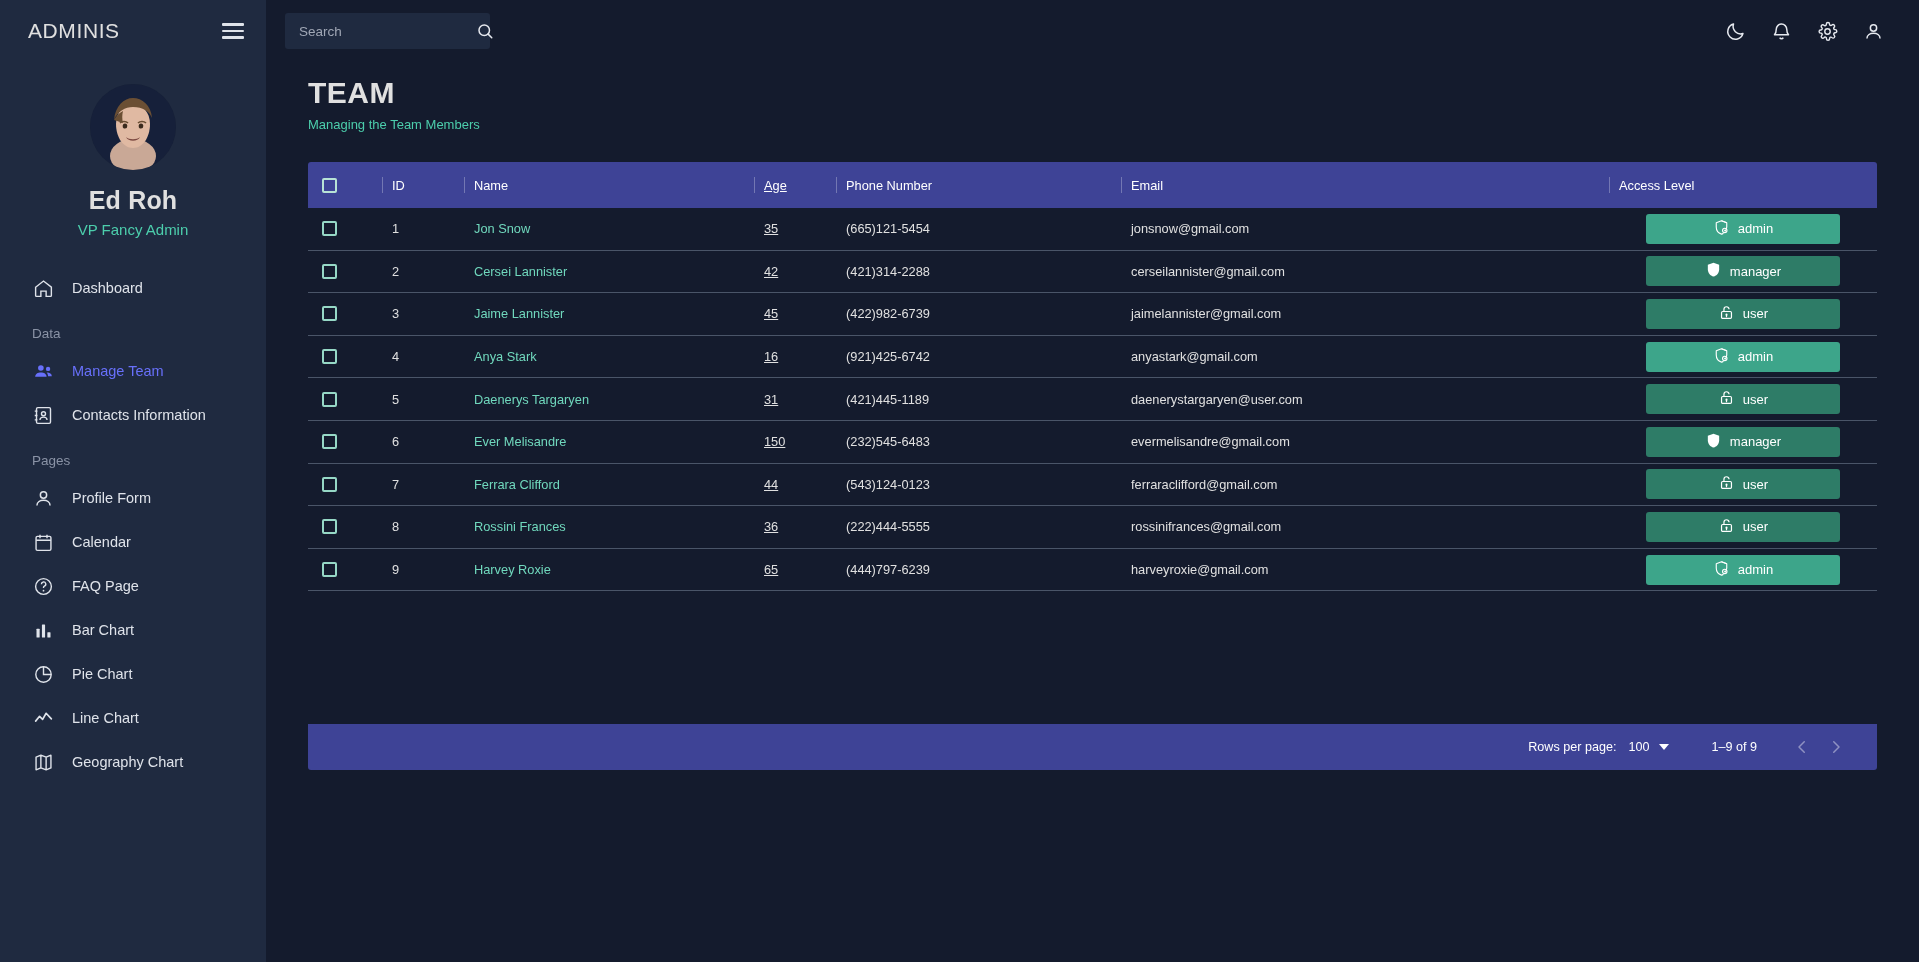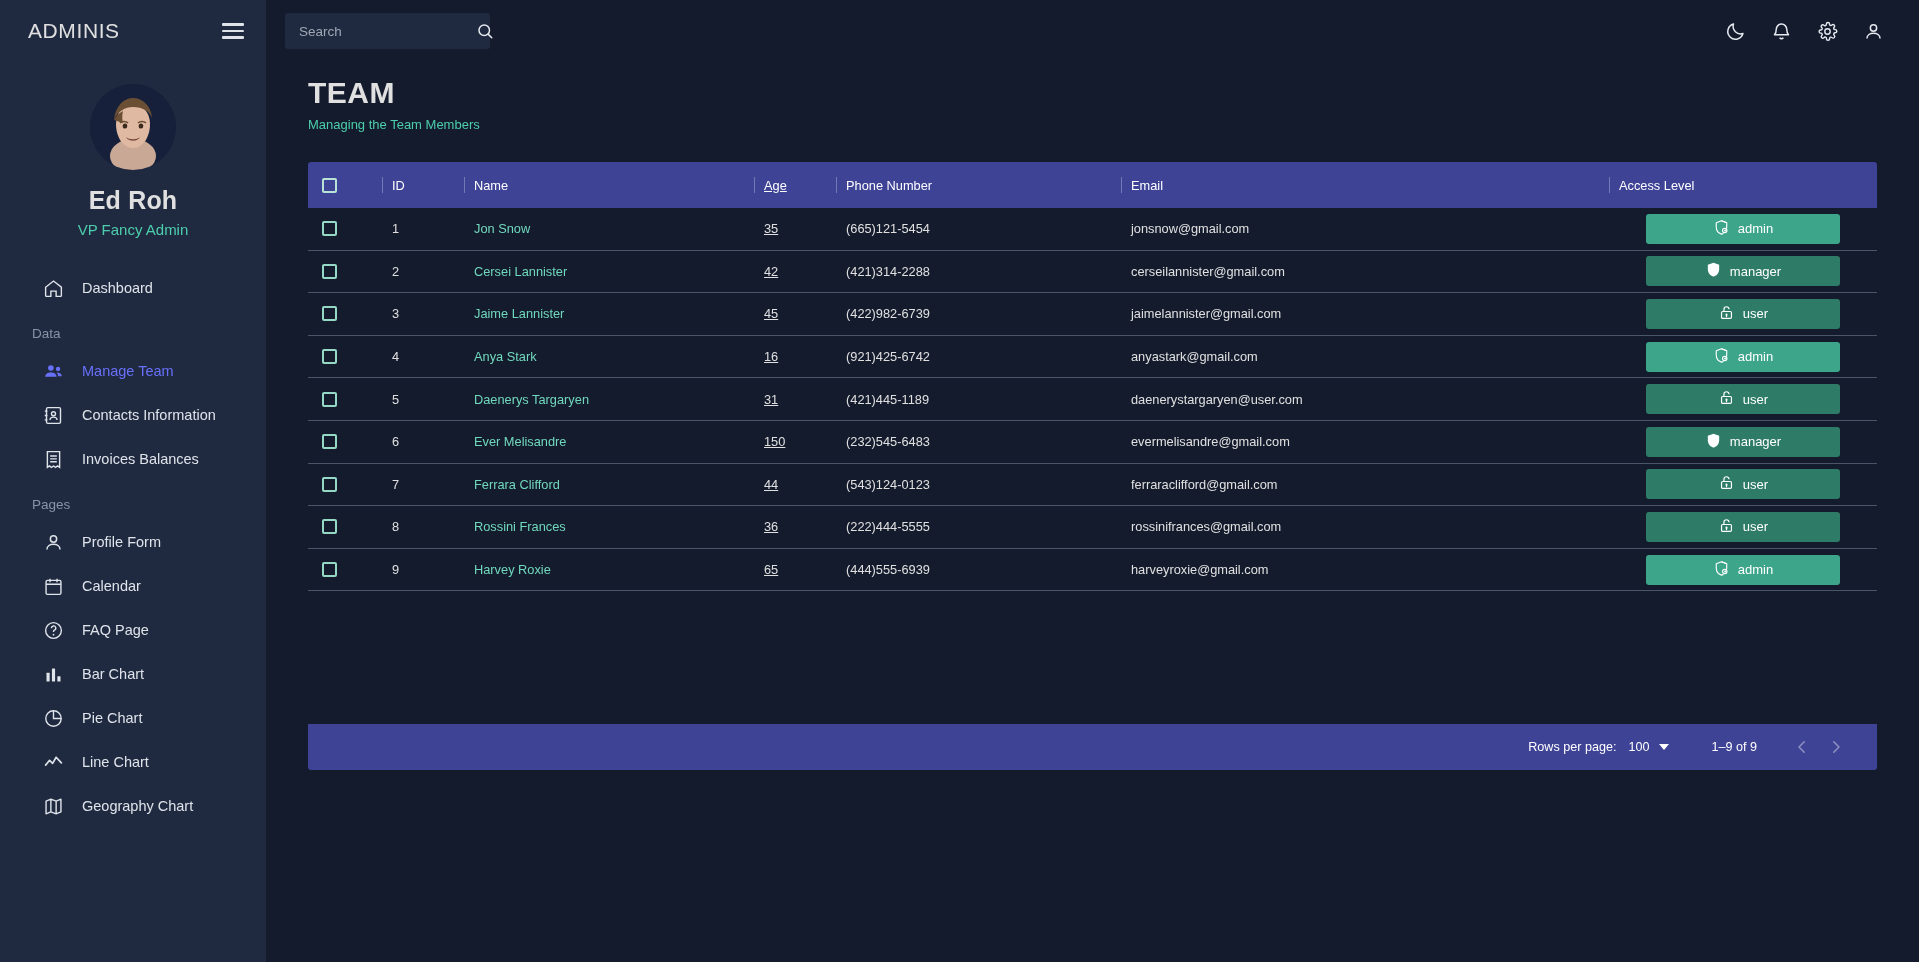--- a/index.html
+++ b/index.html
@@ -48,21 +48,21 @@
   .prole {
     margin-top: 6px; font-size: 15px; color: #4cceac;
   }
   .nav { margin-top: 28px; padding: 0 0 0 0; }
   .nav-section {
     color: #8a93a6; font-size: 13.5px;
     padding: 16px 0 8px 32px;
   }
   .nav-item {
     display: flex; align-items: center;
-    height: 44px; padding-left: 43px;
+    height: 44px; padding-left: 33px;
     cursor: pointer; gap: 18px;
   }
   .nav-item .ni-icon { width: 21px; height: 21px; display:flex; align-items:center; color:#dfe3ea; }
   .nav-item .ni-label { font-size: 14.5px; color: #dfe3ea; }
   .nav-item.active .ni-icon,
   .nav-item.active .ni-label { color: #6870fa; }
 
   
   .main { flex: 1 1 auto; height: 962px; background: #141b2d; position: relative; }
   .topbar {
@@ -222,29 +222,20 @@
         <span class="ni-icon">
           <svg width="21" height="21" viewBox="0 0 24 24" fill="none" stroke="currentColor" stroke-width="1.6">
               <rect x="4" y="3" width="16" height="18" rx="1.5"></rect>
               <circle cx="12" cy="10" r="2.3"></circle>
               <path d="M8 17c0-2.2 1.8-3.2 4-3.2s4 1 4 3.2"></path>
               <path d="M2 7h3M2 12h3M2 17h3"></path>
             </svg>
         </span>
         <span class="ni-label">Contacts Information</span>
       </div>
-      <div class="nav-item">
-        <span class="ni-icon">
-          <svg width="21" height="21" viewBox="0 0 24 24" fill="none" stroke="currentColor" stroke-width="1.6">
-              <path d="M5 3h14v18l-2.3-1.6L14.4 21 12 19.4 9.6 21 7.3 19.4 5 21z"></path>
-              <path d="M8.2 8h7.6M8.2 11.3h7.6M8.2 14.6h7.6"></path>
-            </svg>
-        </span>
-        <span class="ni-label">Invoices Balances</span>
-      </div>
 
       <div class="nav-section">Pages</div>
       <div class="nav-item">
         <span class="ni-icon">
           <svg width="21" height="21" viewBox="0 0 24 24" fill="none" stroke="currentColor" stroke-width="1.7">
               <circle cx="12" cy="8" r="3.6"></circle>
               <path d="M4.5 20c0-4 3.6-6 7.5-6s7.5 2 7.5 6"></path>
             </svg>
         </span>
         <span class="ni-label">Profile Form</span>
@@ -528,21 +519,21 @@
               </div>
             </div>
           </div>
           <div class="trow">
             <div class="c-check">
               <div class="cbx"></div>
             </div>
             <div class="c-id td">9</div>
             <div class="c-name td name">Harvey Roxie</div>
             <div class="c-age td">65</div>
-            <div class="c-phone td">(444)555-6939</div>
+            <div class="c-phone td">(444)797-6239</div>
             <div class="c-email td">harveyroxie@gmail.com</div>
             <div class="c-access">
               <div class="badge" style="background: rgb(61, 165, 138);">
                 <span><svg width="17" height="17" viewBox="0 0 24 24" fill="none" stroke="#fff" stroke-width="1.6" stroke-linejoin="round">
                     <path d="M12 2.6l7.4 2.8v6c0 2.3-.9 4.4-2.3 6"></path>
                     <path d="M19.4 5.4L12 2.6 4.6 5.4v6c0 5 3.3 8.8 7.4 10 1-.3 1.9-.8 2.8-1.4"></path>
                     <circle cx="16.6" cy="16.2" r="3.1"></circle>
                     <path d="M16.6 15v2.4"></path>
                   </svg></span>
                 <span>admin</span>

